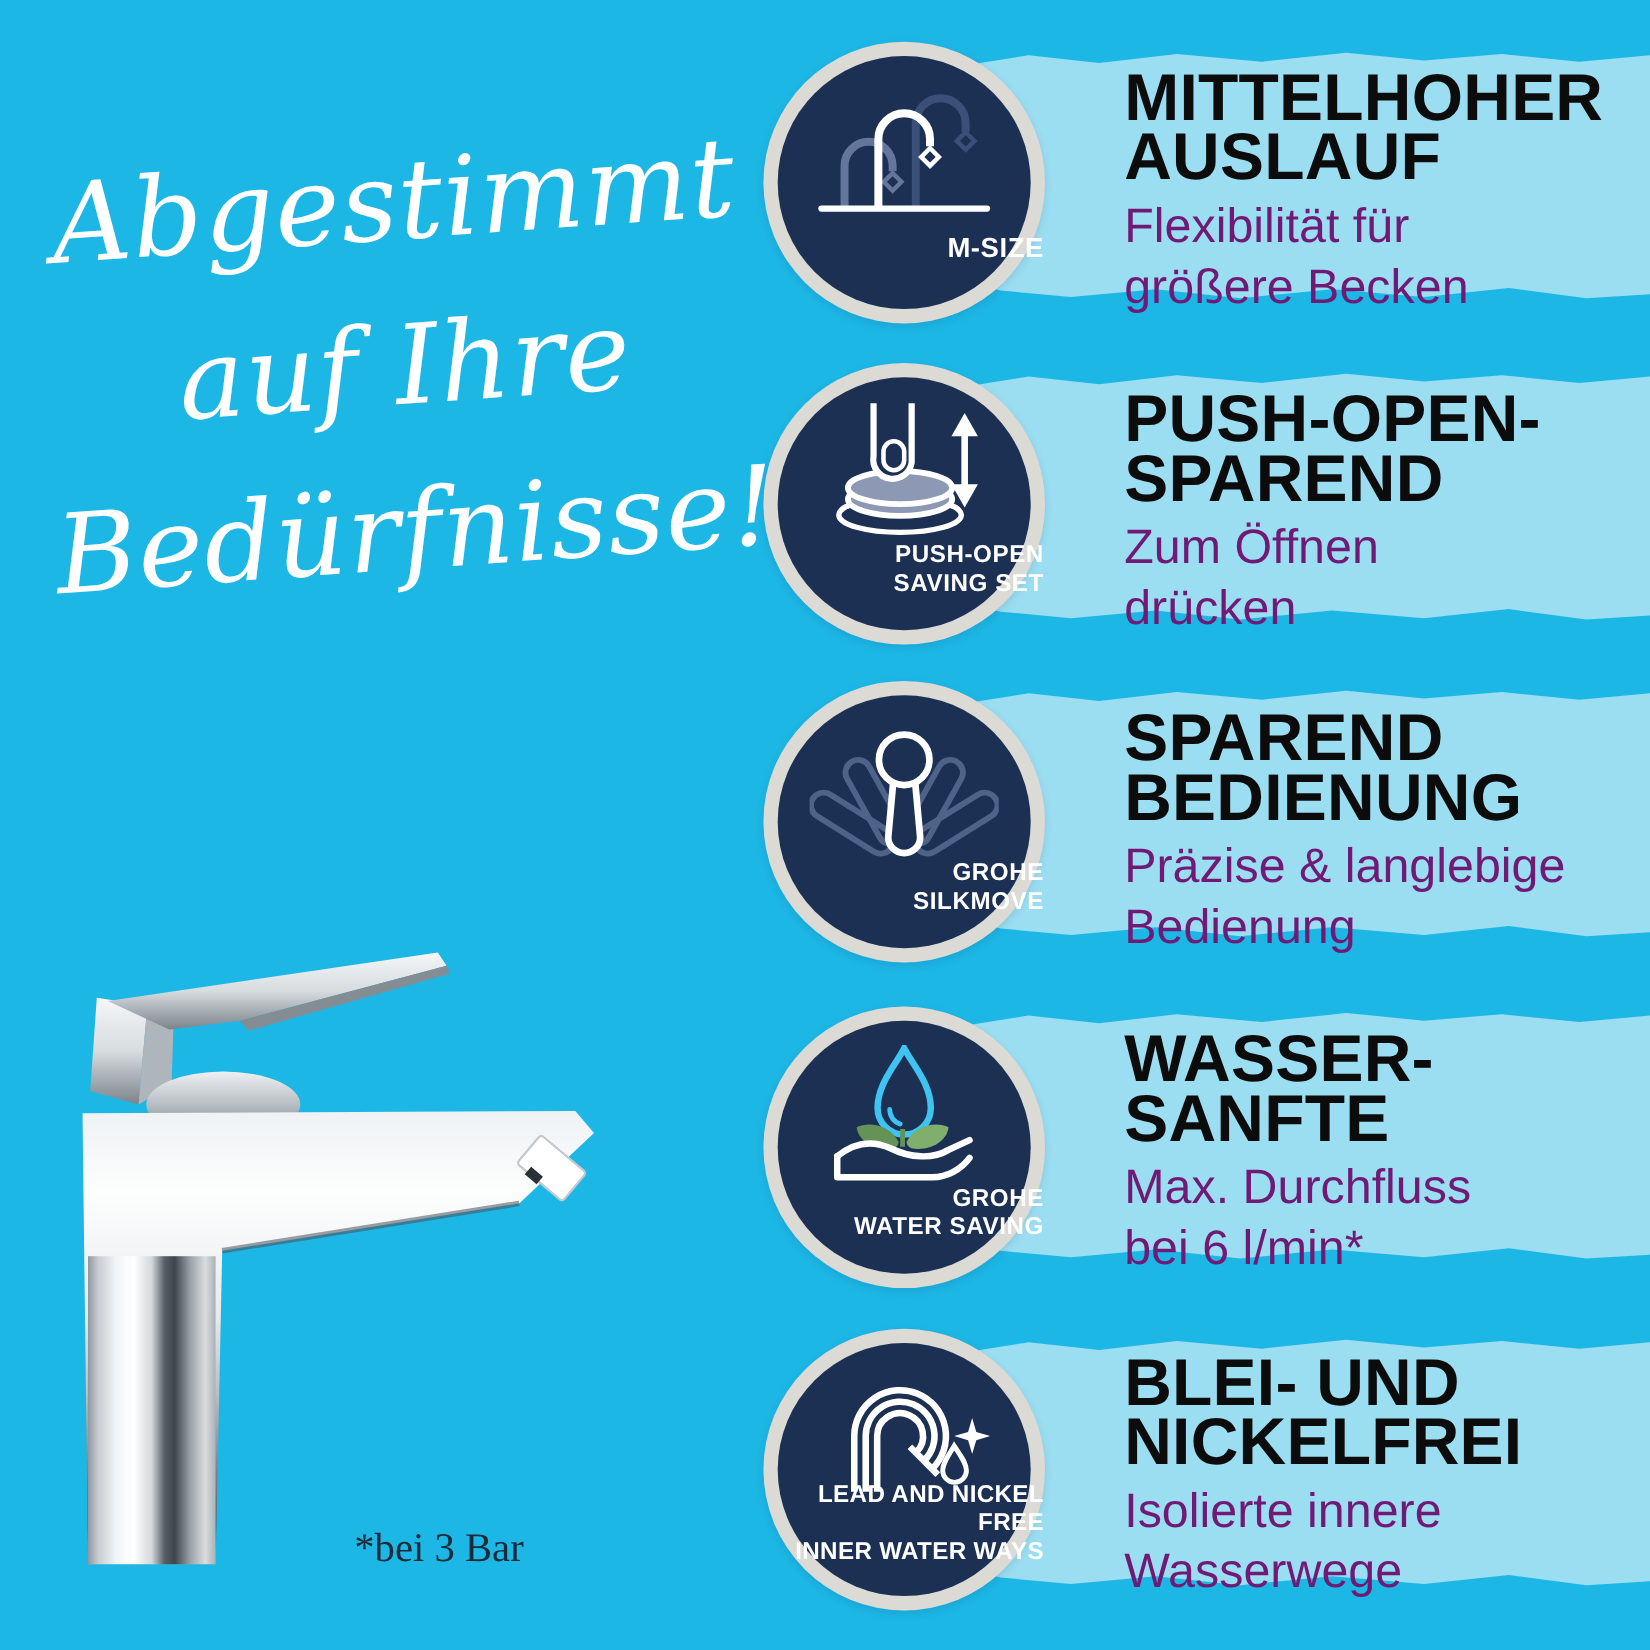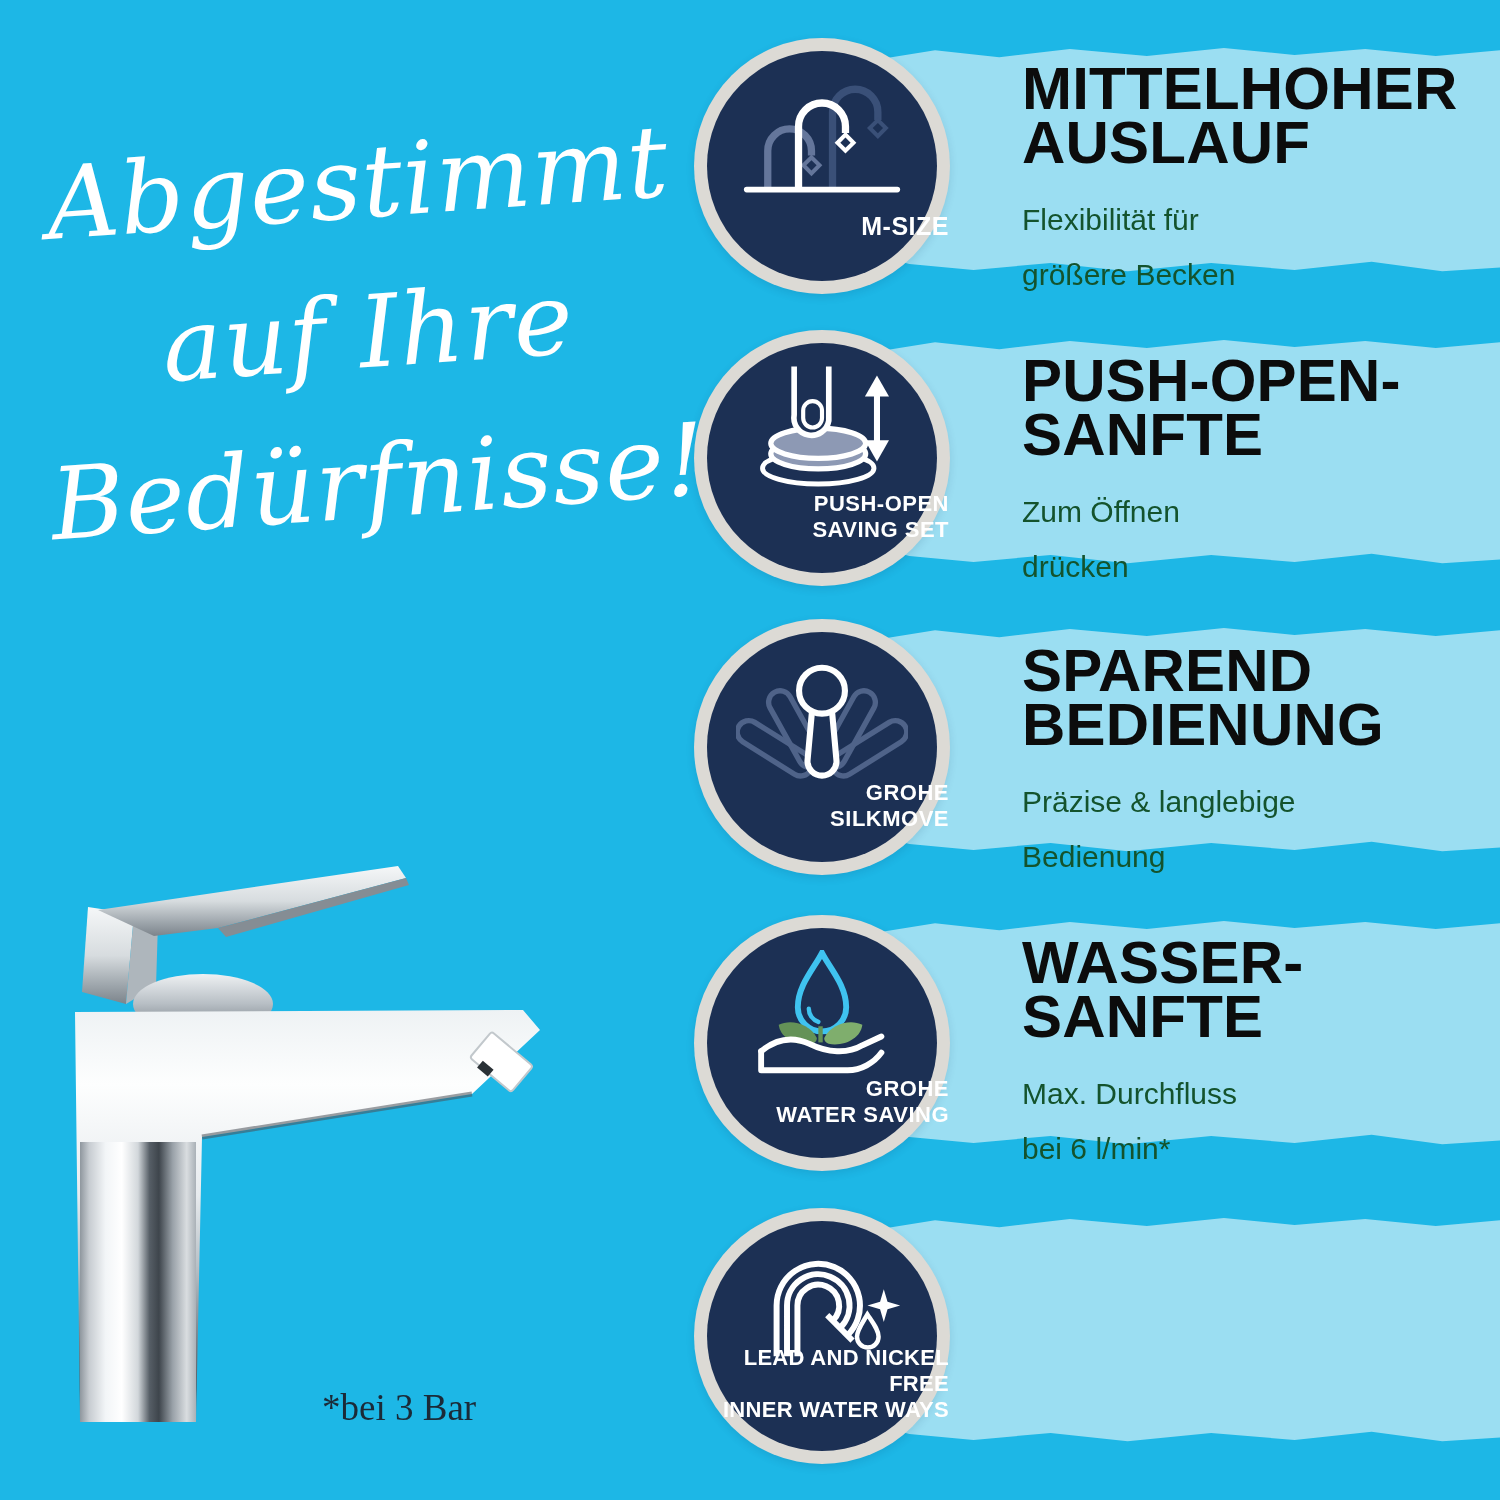--- a/index.html
+++ b/index.html
@@ -24,21 +24,21 @@
   .badge-core{position:absolute;inset:13px;border-radius:50%;background:#1c3054;}
   .badge-icon{position:absolute;top:22px;left:50%;transform:translateX(-50%);}
   .badge-label{position:absolute;left:-12px;right:-12px;bottom:30px;color:#fff;font-weight:bold;
                text-align:right;font-size:22px;line-height:1.18;letter-spacing:.5px;}
   .badge-label.size-a{font-size:25px;bottom:40px;}
   .badge-label.size-c{font-size:22px;bottom:28px;letter-spacing:.3px;}
 
   
   .rowtext{position:absolute;left:1022px;width:470px;z-index:4;}
   .f-title{font-size:60px;line-height:54px;font-weight:bold;color:#0c0c0c;letter-spacing:.2px;}
-  .f-desc{margin-top:22px;font-size:30px;line-height:55px;font-weight:normal;color:#14532d;}
+  .f-desc{margin-top:8px;font-size:44px;line-height:55px;font-weight:normal;color:#701a75;}
 
   
   .faucet{position:absolute;left:68px;top:852px;z-index:2;}
   .caption{position:absolute;left:322px;top:1386px;font-size:37px;color:#1b2a38;z-index:2;font-family:Liberation Serif, serif;}
 </style>
 </head>
 <body>
 
 <div id="canvas">
 
@@ -137,35 +137,41 @@
   </div>
 
   <div class="rowtext" style="top:62px">
     <div class="f-title pre">MITTELHOHER
 AUSLAUF</div>
     <div class="f-desc pre">Flexibilität für
 größere Becken</div>
   </div>
   <div class="rowtext" style="top:354px">
     <div class="f-title pre">PUSH-OPEN-
-SANFTE</div>
+SPAREND</div>
     <div class="f-desc pre">Zum Öffnen
 drücken</div>
   </div>
   <div class="rowtext" style="top:644px">
     <div class="f-title pre">SPAREND
 BEDIENUNG</div>
     <div class="f-desc pre">Präzise &amp; langlebige
 Bedienung</div>
   </div>
   <div class="rowtext" style="top:936px">
     <div class="f-title pre">WASSER-
 SANFTE</div>
     <div class="f-desc pre">Max. Durchfluss
 bei 6 l/min*</div>
+  </div>
+  <div class="rowtext" style="top:1230px">
+    <div class="f-title pre">BLEI- UND
+NICKELFREI</div>
+    <div class="f-desc pre">Isolierte innere
+Wasserwege</div>
   </div>
 
   <svg class="faucet" width="480" height="575" viewBox="0 0 480 575">
     <defs>
       <linearGradient id="gSpout" x1="0" y1="0" x2="0" y2="1">
         <stop offset="0" stop-color="#eef2f4"></stop>
         <stop offset=".18" stop-color="#fdfefe"></stop>
         <stop offset=".45" stop-color="#e7ebee"></stop>
         <stop offset=".62" stop-color="#b9c1c7"></stop>
         <stop offset=".80" stop-color="#79828a"></stop>

